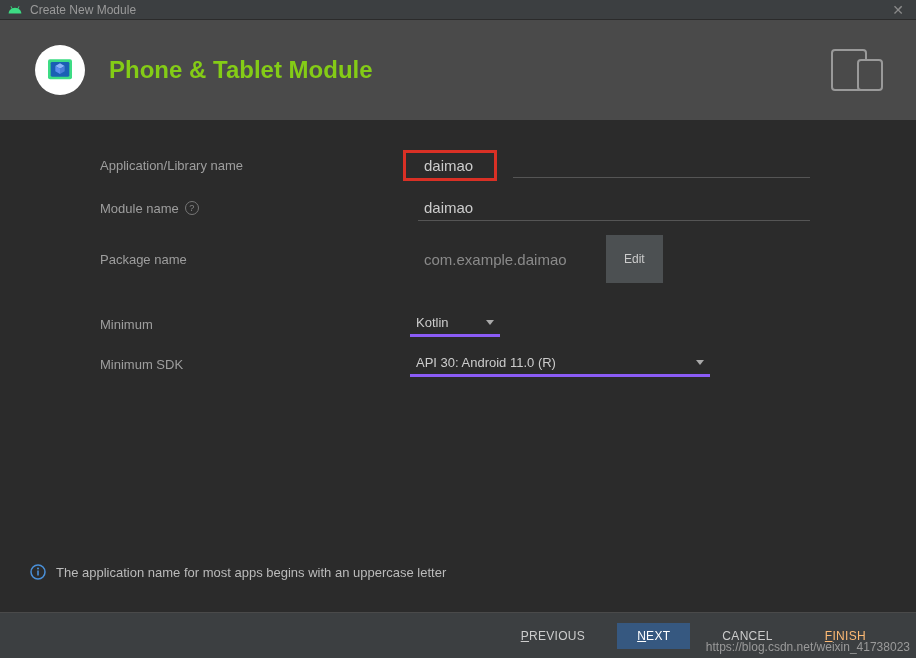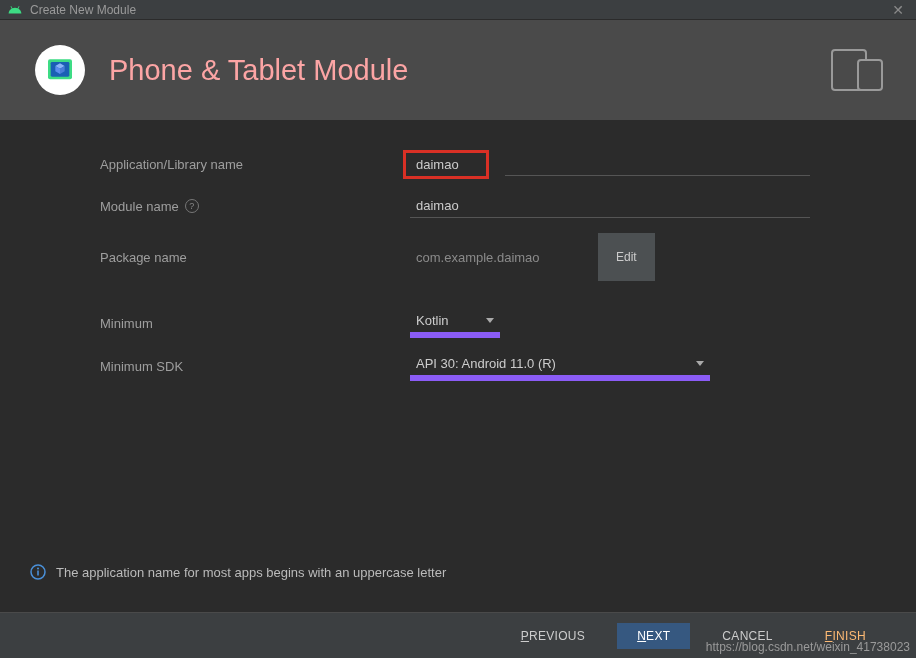--- a/index.html
+++ b/index.html
@@ -59,23 +59,23 @@
       align-items: center;
       justify-content: center;
       margin-right: 24px;
       flex-shrink: 0;
     }
     .header .module-svg {
       width: 32px;
       height: 32px;
     }
     .header h1 {
-      color: #fca5a5;
-      font-size: 29px;
-      font-weight: 400;
+      color: #84cc16;
+      font-size: 24px;
+      font-weight: 700;
       flex: 1;
     }
     .header .device-icon {
       width: 56px;
       height: 44px;
     }
     .form-area {
       padding: 30px 50px 0 100px;
     }
     .form-row {
@@ -108,24 +108,25 @@
       max-width: 400px;
       display: flex;
       align-items: center;
       gap: 8px;
     }
     .text-input {
       background: transparent;
       border: none;
       border-bottom: 1px solid #555;
       color: #cccccc;
-      font-size: 13px;
+      font-size: 15px;
       padding: 4px 6px;
       outline: none;
       flex: 1;
+      margin-left: 8px;
     }
     .text-input.readonly-look {
       color: #8a8a8a;
     }
     .highlight-box {
       border: 3px solid #d93025;
       padding: 0 4px;
       margin-left: -7px;
       margin-right: 8px;
     }
@@ -137,21 +138,21 @@
       background: #4c5052;
       border: none;
       color: #cccccc;
       font-size: 12px;
       padding: 17px 18px;
       cursor: pointer;
     }
     .select-wrap {
       display: flex;
       align-items: center;
-      border-bottom: 6px solid #8b5cf6;
+      border-bottom: 3px solid #8b5cf6;
       padding: 4px 6px;
       cursor: pointer;
       gap: 10px;
     }
     .select-wrap.narrow { width: 90px; }
     .select-wrap.wide { width: 300px; }
     .select-text {
       font-size: 13px;
       color: #cccccc;
       flex: 1;

